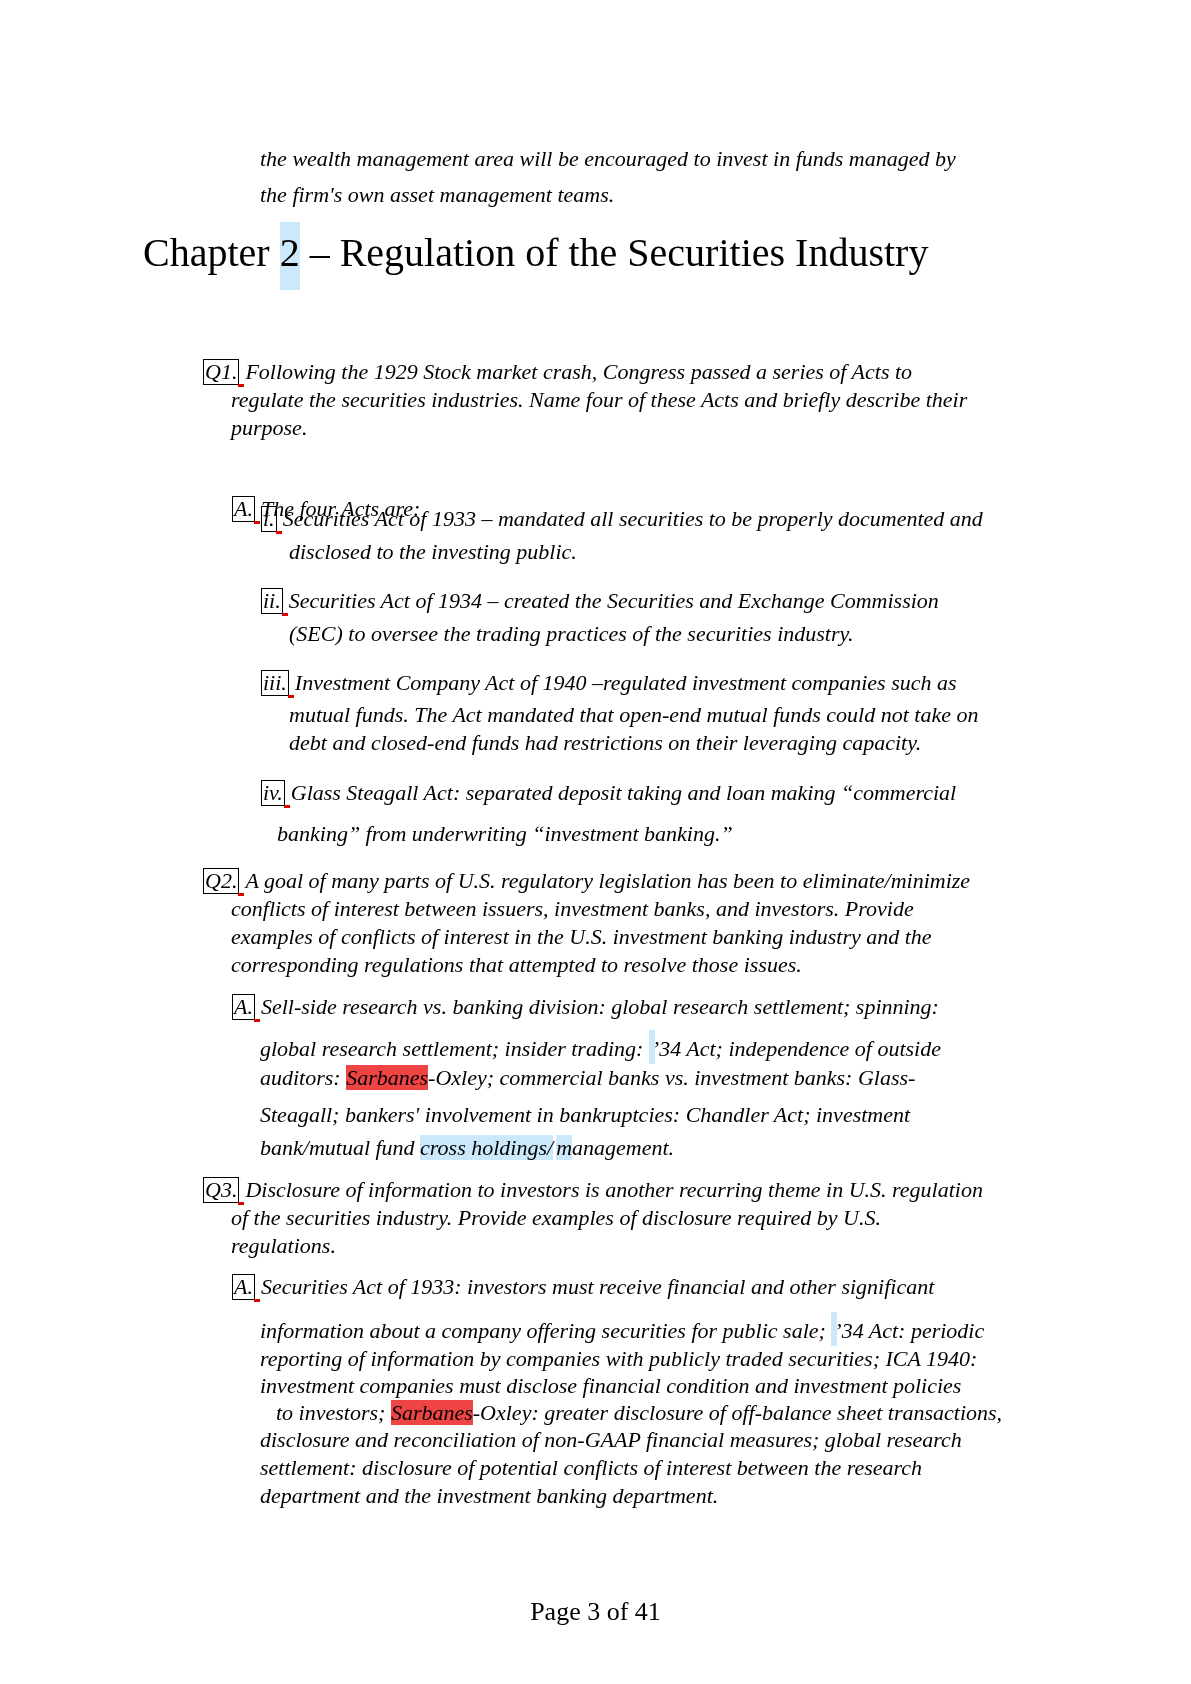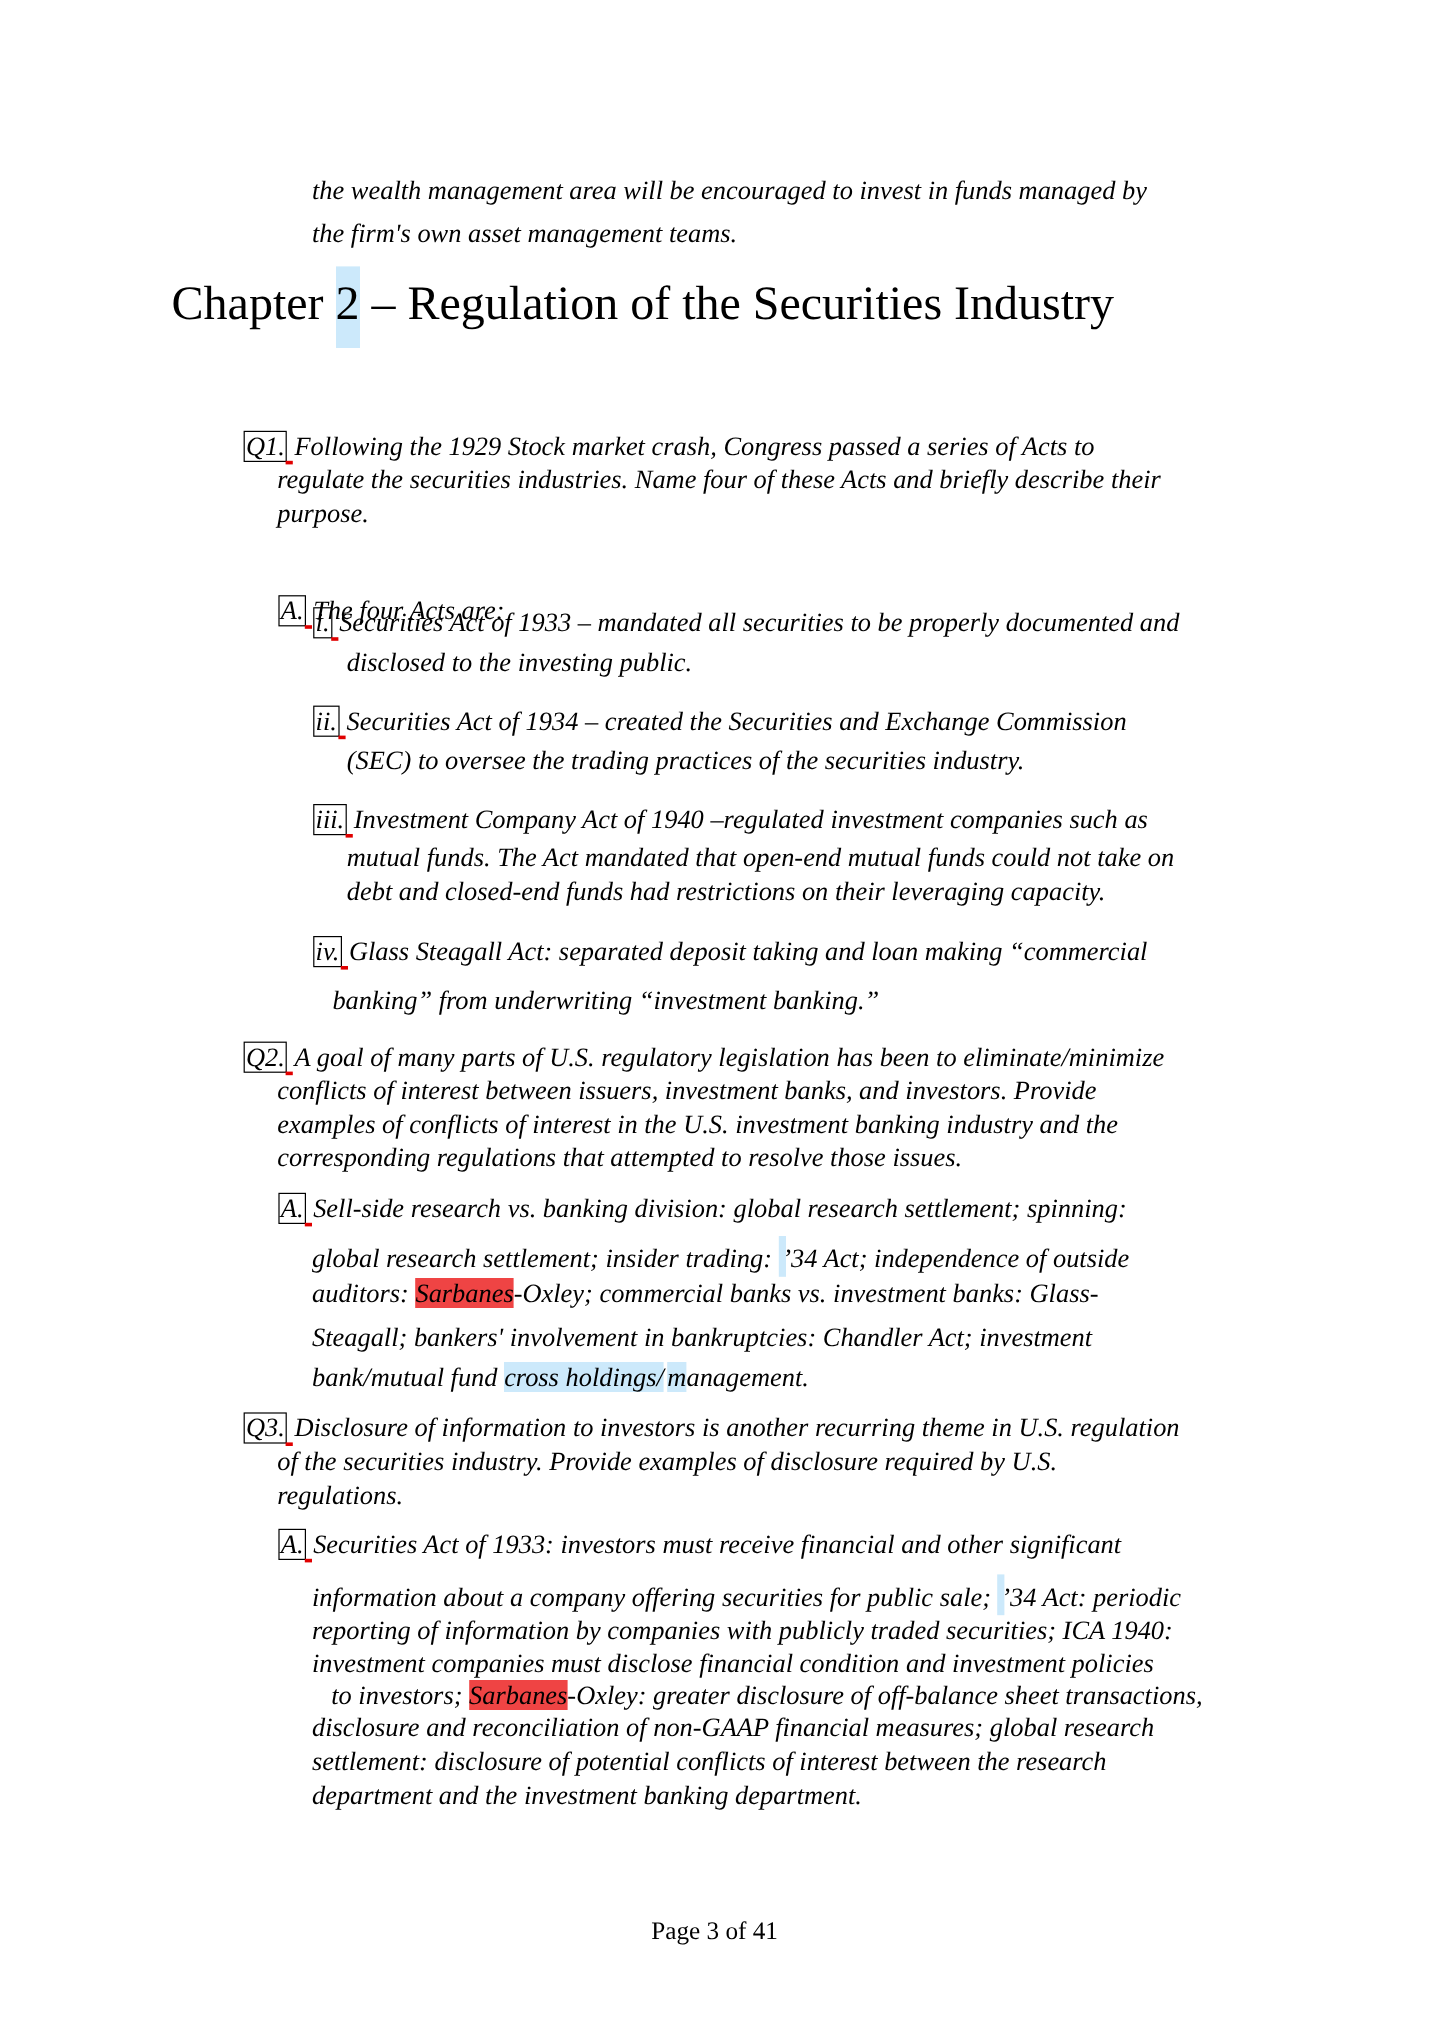--- a/index.html
+++ b/index.html
@@ -4,21 +4,21 @@
 <style>
   html, body { margin: 0; padding: 0; background: #ffffff; }
   body { width: 1191px; height: 1684px; position: relative; overflow: hidden;
          font-family: "Liberation Serif", "DejaVu Serif", serif; color: #000; }
   .line { position: absolute; white-space: nowrap; font-size: 22px; line-height: 28px; font-style: italic; }
   .heading { position: absolute; white-space: nowrap; font-size: 40px; line-height: 50px; left: 143px; top: 228px; }
   .hl-blue { background: #cce9fb; }
   .hl-green { background: #ef4444; }
   .num-box { display: inline-block; border: 1.6px solid #000; padding: 0 1px; line-height: 24px; position: relative; margin-right: 6px; }
   .num-box::after { content: ""; position: absolute; right: -6px; bottom: -3px; width: 6px; height: 3px; background: #e00000; }
-  .footer { position: absolute; top: 1597px; left: 0; width: 1191px; text-align: center; font-size: 21px; }
+  .footer { position: absolute; top: 1597px; left: 0; width: 1191px; text-align: center; font-size: 26px; }
   .hl-2 { display: inline-block; padding: 6px 0 12px 0; margin: -6px 0 -12px 0; }
   .hl-tick { display: inline-block; width: 6px; height: 34px; vertical-align: -8px; margin-right: -3px; }
 </style>
 </head>
 <body>
 
 <div class="line" style="left:260px; top:145px;">the wealth management area will be encouraged to invest in funds managed by</div>
 <div class="line" style="left:260px; top:181px;">the firm's own asset management teams.</div>
 
 <div class="heading">

